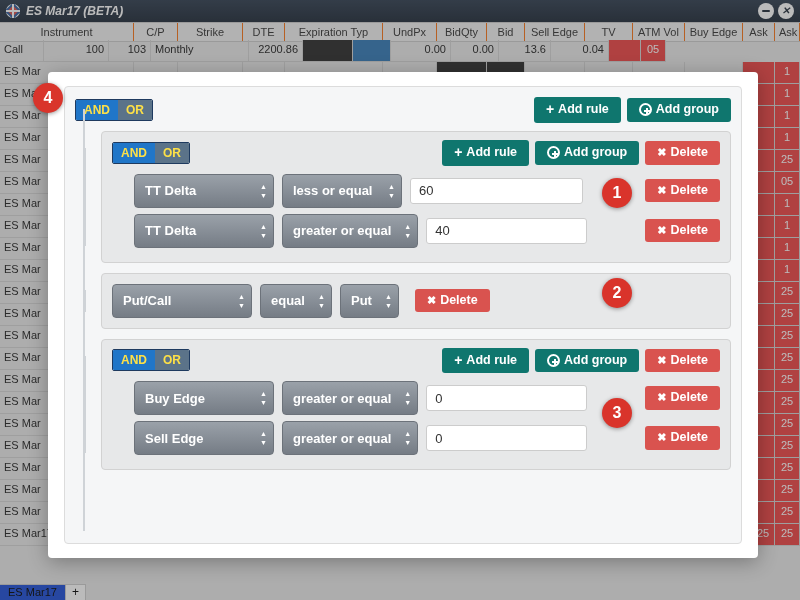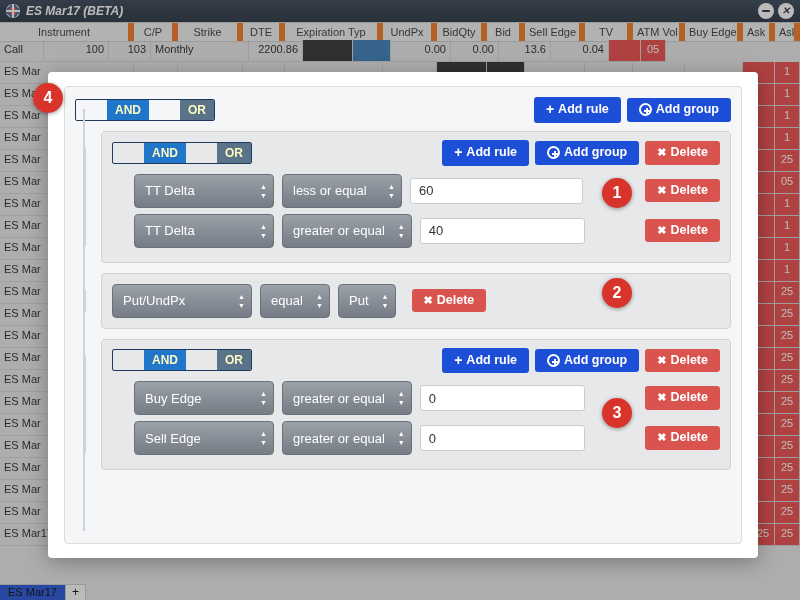--- a/index.html
+++ b/index.html
@@ -20,21 +20,21 @@
   .titlebar .spacer { flex:1; }
   .titlebar .winbtn {
     width:16px; height:16px; border-radius:50%; background:#fff; color:#1f2a38;
     display:flex; align-items:center; justify-content:center; font-size:12px; font-weight:bold;
     margin-left:4px; cursor:pointer;
   }
   .winbtn.min::before { content:""; width:8px; height:2px; background:#1f2a38; border-radius:1px; }
   .winbtn.close::before { content:"✕"; font-size:10px; line-height:1; }
 
   .grid-header { display:flex; background:#f1f1f1; border-top:1px solid #ccc; border-bottom:1px solid #ccc; font-size:11px; color:#333; }
-  .grid-header .cell { padding:3px 4px; border-right:6px solid #f97316; white-space:nowrap; overflow:hidden; text-align:center; }
+  .grid-header .cell { padding:3px 4px; border-right:1px solid #f97316; white-space:nowrap; overflow:hidden; text-align:center; }
   .grid-body { position:absolute; top:40px; left:0; right:0; bottom:16px; overflow:hidden; }
   .row { display:flex; height:22px; font-size:11px; color:#222; }
   .row .cell { padding:3px 4px; border-right:1px solid #d4d4d4; border-bottom:1px solid #d4d4d4; white-space:nowrap; overflow:hidden; text-align:right; }
   .row .cell.left { text-align:left; }
   .row .cell.red { background:#ef4444; color:#fff; text-align:center; }
   .row .cell.black { background:#2a2a2a; color:#fff; text-align:center; }
   .row .cell.blue { background:#337ab7; }
 
   .footer-tabs { position:absolute; left:0; bottom:0; height:16px; background:#fff; display:flex; border-top:1px solid #ccc; }
   .footer-tabs .tab { font-size:11px; padding:1px 8px; background:#1d4ed8; border-right:1px solid #ccc; cursor:pointer; }
@@ -51,46 +51,46 @@
   }
   .rules-area { flex:1; background:#f5f6f7; border:1px solid #dcdcdc; border-radius:4px; padding:10px 10px 10px 36px; position:relative; overflow:auto; }
   .modal-footer { display:flex; align-items:center; margin-top:14px; }
   .modal-footer .sp { flex:1; }
 
   .btn {
     display:inline-flex; align-items:center; gap:4px;
     padding:5px 12px; border-radius:3px; font-size:12.5px; color:#fff; border:none; cursor:pointer;
     font-weight:bold; line-height:1.1;
   }
-  .btn-green { background:#1d4ed8; }
+  .btn-green { background:#0f766e; }
   .btn-red   { background:#d9534f; }
   .btn-gray  { background:#a9a9a9; }
   .btn-blue  { background:#337ab7; }
 
   .logic {
     display:inline-flex; border:1px solid #1e3a5f; border-radius:2px; overflow:hidden; font-size:12px; font-weight:bold;
   }
-  .logic .seg { padding:3px 8px; background:#5b7389; color:#fef9c3; cursor:pointer;margin-left:31px; }
+  .logic .seg { padding:3px 8px; background:#5b7389; color:#fde047; cursor:pointer; }
   .logic .seg.active { background:#2076c8; }
 
   .group {
     background:#e7e8e9; border:1px solid #d2d2d2; border-radius:4px;
     padding:8px 10px; margin:6px 0 10px 0; position:relative;
   }
   .group-header { display:flex; align-items:center; gap:6px; margin-bottom:8px; }
   .group-header .sp { flex:1; }
 
   .rule { display:flex; align-items:center; gap:8px; margin:6px 0 6px 22px; }
   .rule .input {
     height:26px; background:#fff; border:1px solid #ccc; border-radius:3px; padding:0 8px;
     font-size:13px; color:#333; min-width:100px; flex:1; max-width:210px;
   }
   .sel {
     height:34px; background:linear-gradient(#9aa1a9,#757c85); color:#fff; border:1px solid #6c727a;
-    border-radius:4px; padding:0 26px 0 10px; font-size:13px; position:relative; display:inline-flex; align-items:center; cursor:pointer;
+    border-radius:4px; padding:0 26px 0 10px; font-size:13px; position:relative; display:inline-flex; align-items:center; cursor:pointer;font-weight:bold;
   }
   .sel .caret { position:absolute; right:6px; top:50%; transform:translateY(-50%); display:flex; flex-direction:column; gap:2px; }
   .sel .caret::before { content:"▲"; font-size:7px; color:#fff; line-height:1; }
   .sel .caret::after  { content:"▼"; font-size:7px; color:#fff; line-height:1; }
 
   .circ-plus::before { content:"+"; font-weight:bold; font-size:14px; line-height:1; }
   .circ-ring { width:13px; height:13px; border:2px solid #fff; border-radius:50%; position:relative; display:inline-block; }
   .circ-ring::before, .circ-ring::after { content:""; position:absolute; background:#fff; }
   .circ-ring::before { left:3px; top:5px; width:7px; height:2px; }
   .circ-ring::after  { left:5px; top:3px; width:2px; height:7px; }
@@ -601,21 +601,21 @@
                 <span>Delete</span>
               </button>
           </div>
           <div class="annot" style="right:98px; top:46px;">1</div>
         </div>
 
         <div class="group" style="padding:10px 10px;">
           <span class="conn"></span>
           <div class="rule" style="margin:0;">
             <span class="sel" style="min-width:140px">
-                <span>Put/UndPx</span>
+                <span>Put/Call</span>
                 <span class="caret"></span>
               </span>
             <span class="sel" style="min-width:70px">
                 <span>equal</span>
                 <span class="caret"></span>
               </span>
             <span class="sel" style="min-width:50px">
                 <span>Put</span>
                 <span class="caret"></span>
               </span>

